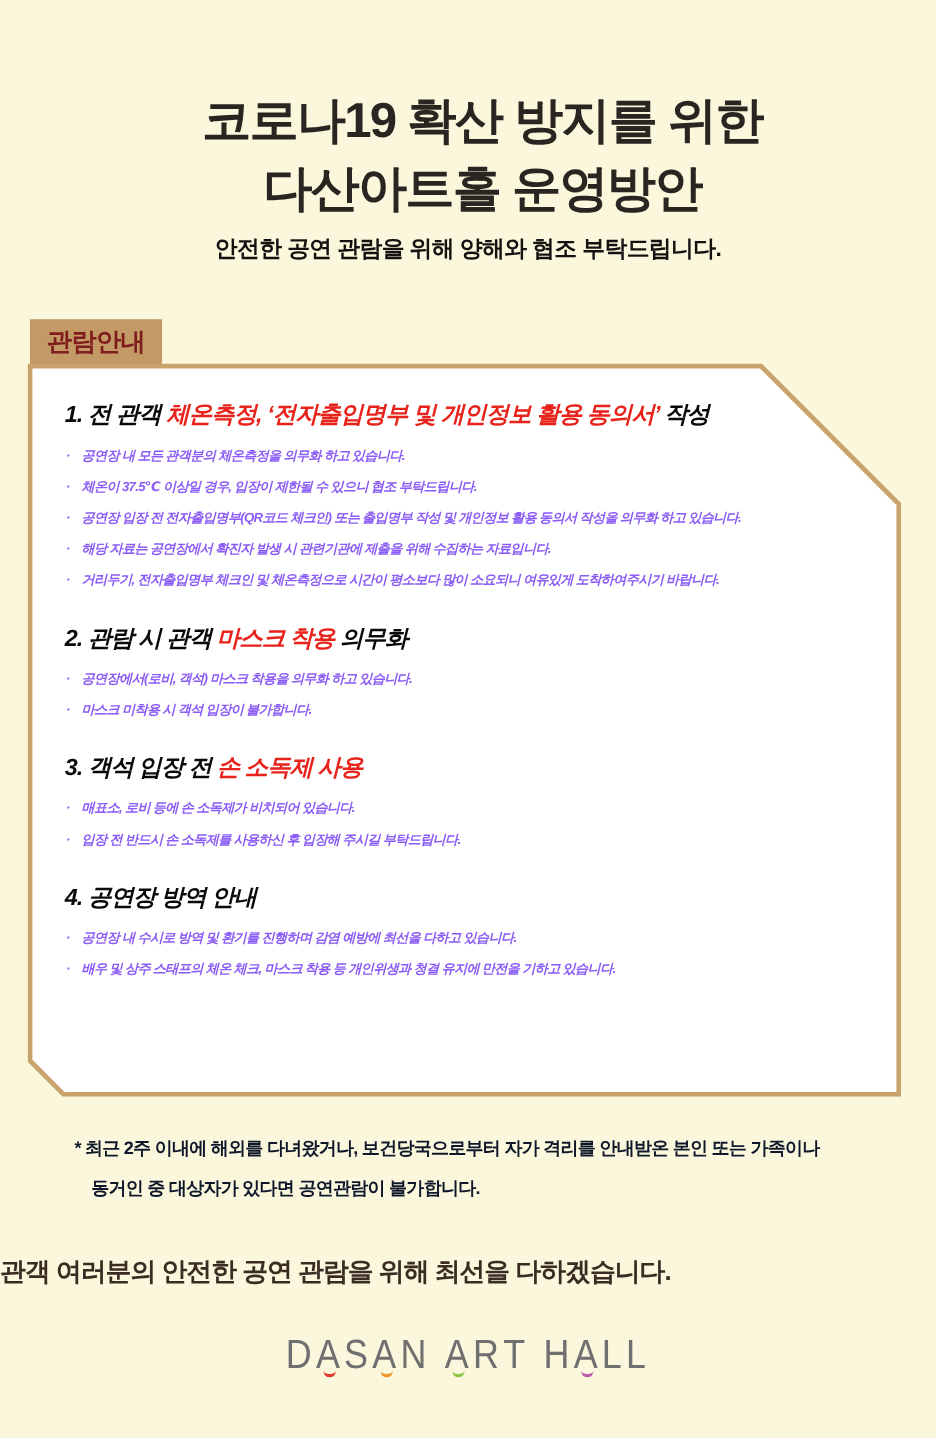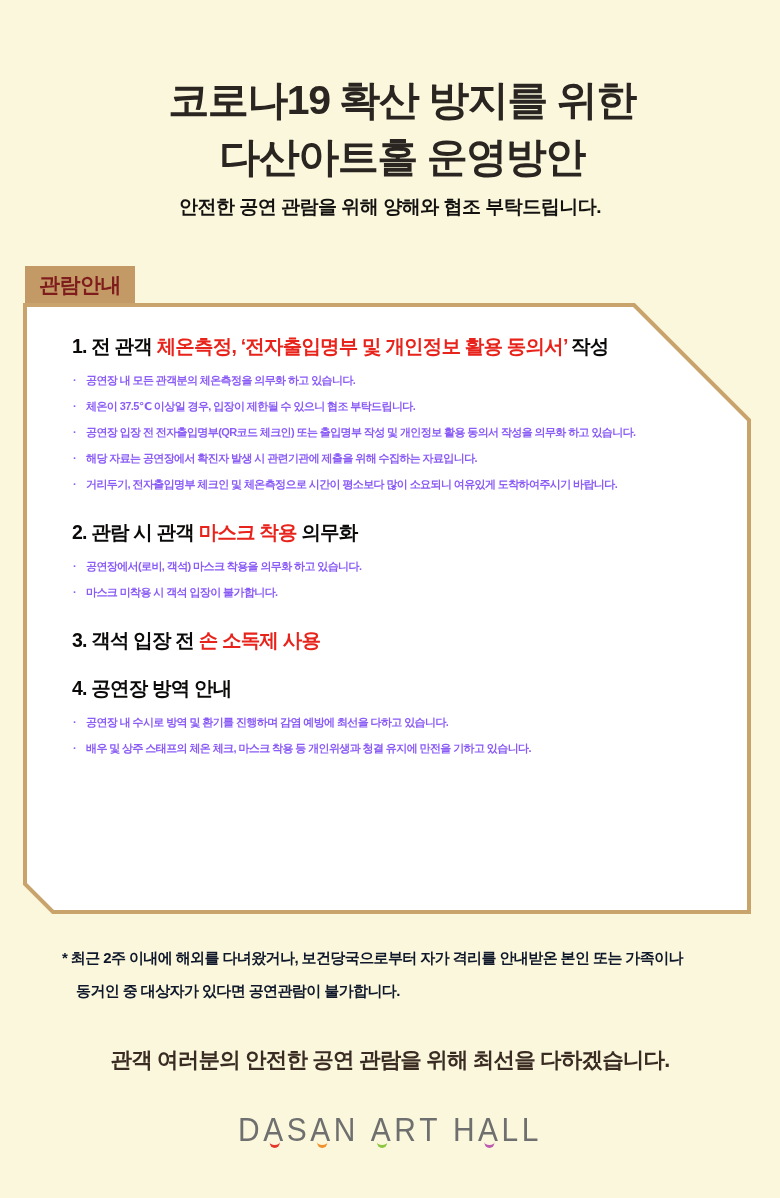--- a/index.html
+++ b/index.html
@@ -39,22 +39,23 @@
     letter-spacing:-0.5px;
   }
   
   .box{
     position:absolute;left:23px;top:303px;
     width:728px;height:611px;
   }
   .box svg{position:absolute;left:0;top:0;}
   .box-content{
     position:absolute;left:0;top:0;right:0;bottom:0;
-    padding:30px 26px 0 49px;
+    padding:30px 26px 0 31px;
     box-sizing:border-box;
+    font-style:italic;
   }
   .section{margin-bottom:22px;}
   .sec-heading{
     margin:0 0 8px 0;
     font-size:19.5px;font-weight:800;color:#0B0A09;
     letter-spacing:-0.8px;line-height:26px;
   }
   .sec-heading .red{color:#E8231B;}
   ul.bullets{list-style:none;margin:0;padding:0;}
   ul.bullets li{
@@ -72,21 +73,21 @@
   .footnote{
     position:absolute;top:941px;left:62px;right:25px;
     font-size:15px;font-weight:700;color:#0f172a;
     letter-spacing:-0.6px;line-height:33px;
     margin:0;
   }
   .footnote .fn2{display:block;margin-left:14px;}
   
   .closing{
     position:absolute;top:1045px;left:0;width:100%;
-    text-align:center;
+    text-align:left;
     font-size:21.5px;font-weight:800;color:#3A2C23;
     letter-spacing:-0.8px;margin:0;
   }
   
   .logo{
     position:absolute;top:1106px;left:0;width:100%;
     text-align:center;
     color:#6F6F6F;
     transform:scale(0.88,1);
   }
@@ -137,20 +138,24 @@
         </div>
         <div class="section">
           <h2 class="sec-heading"><span>2. 관람 시 관객 </span><span class="red">마스크 착용</span><span> 의무화</span></h2>
           <ul class="bullets">
             <li>공연장에서(로비, 객석) 마스크 착용을 의무화 하고 있습니다.</li>
             <li>마스크 미착용 시 객석 입장이 불가합니다.</li>
           </ul>
         </div>
         <div class="section">
           <h2 class="sec-heading"><span>3. 객석 입장 전 </span><span class="red">손 소독제 사용</span></h2>
+          <ul class="bullets">
+            <li>매표소, 로비 등에 손 소독제가 비치되어 있습니다.</li>
+            <li>입장 전 반드시 손 소독제를 사용하신 후 입장해 주시길 부탁드립니다.</li>
+          </ul>
         </div>
         <div class="section">
           <h2 class="sec-heading"><span>4. 공연장 방역 안내</span></h2>
           <ul class="bullets">
             <li>공연장 내 수시로 방역 및 환기를 진행하며 감염 예방에 최선을 다하고 있습니다.</li>
             <li>배우 및 상주 스태프의 체온 체크, 마스크 착용 등 개인위생과 청결 유지에 만전을 기하고 있습니다.</li>
           </ul>
         </div>
       </div>
   </div>

